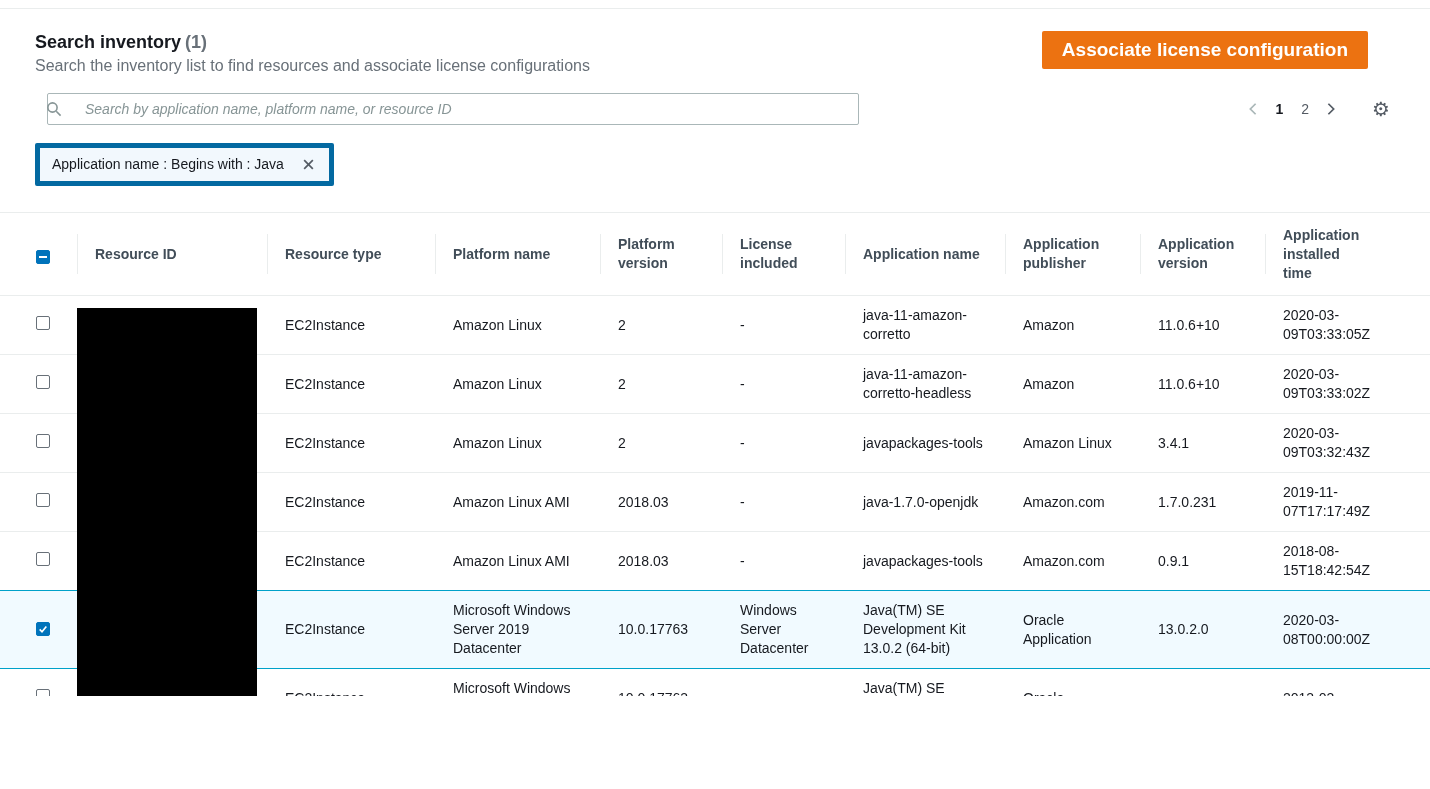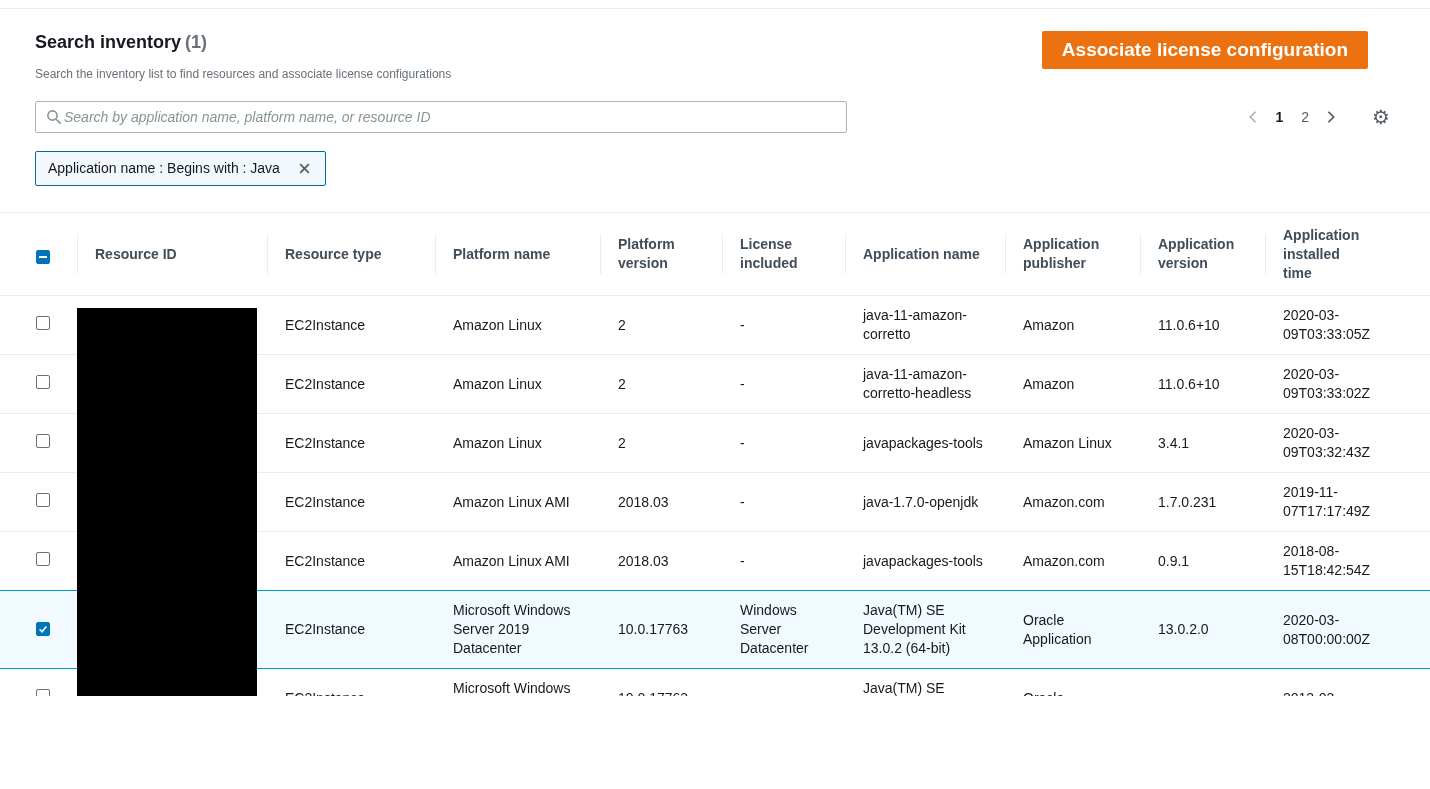--- a/index.html
+++ b/index.html
@@ -6,48 +6,48 @@
   html,body { width:1430px; height:789px; overflow:hidden; background:#fff;
               font-family:"Liberation Sans", sans-serif; color:#16191f; }
   .page { position:relative; width:1430px; height:696px; background:#fff; overflow:hidden; }
   .top-rule { border-top:1px solid #eaeded; margin-top:8px; }
 
   
   .header-row { display:flex; justify-content:space-between; align-items:flex-start;
                 padding:22px 62px 0 35px; }
   .page-title { font-size:18px; font-weight:700; line-height:22px; }
   .title-count { color:#687078; font-weight:700; margin-left:4px; }
-  .subtitle { font-size:12px; color:#687078; margin-top:14px; line-height:14px; }
+  .subtitle { font-size:16px; color:#687078; margin-top:6px; line-height:14px; }
   .btn-primary { background:#ec7211; color:#fff; border:none; border-radius:2px;
                  font-family:inherit; font-size:19px; font-weight:700;
                  padding:8px 20px; cursor:pointer; }
 
   
   .controls-row { display:flex; justify-content:space-between; align-items:center;
                   padding:20px 40px 0 35px; }
   .search-box { position:relative; width:812px; }
   .search-input { width:100%; height:32px; border:1px solid #aab7b8; border-radius:2px;
-                  padding:0 12px 0 28px; font-size:14px; font-family:inherit; color:#16191f; }
+                  padding:0 12px 0 37px; font-size:14px; font-family:inherit; color:#16191f;margin-left:12px; }
   .search-input::placeholder { font-style:italic; color:#879596; }
   .search-icon { position:absolute; left:11px; top:8px; pointer-events:none; }
   .pagination { display:flex; align-items:center; }
   .pg-btn { background:none; border:none; cursor:pointer; font-family:inherit;
             font-size:14px; color:#545b64; padding:4px 8px; display:flex; align-items:center; }
   .pg-btn.disabled { color:#aab7b8; cursor:default; }
   .page-btn { background:none; border:none; cursor:pointer; font-family:inherit;
               font-size:14px; color:#545b64; padding:4px 9px; }
   .page-btn.current { font-weight:700; color:#16191f; }
   .gear-btn { background:none; border:none; cursor:pointer; margin-left:28px;
               font-family:"DejaVu Sans", sans-serif; font-size:20px; line-height:1;
               color:#545b64; }
 
   
   .filter-row { padding:18px 35px 0 35px; }
   .token { display:inline-flex; align-items:center; gap:16px; background:#f2f8fd;
-           border:1px solid #0369a1; border-radius:2px; padding:7px 12px;
+           border:5px solid #0369a1; border-radius:2px; padding:7px 12px;
            font-size:14px; line-height:19px; color:#16191f; }
   .token-close { background:none; border:none; cursor:pointer; display:flex; padding:2px; }
 
   
   .table-wrap { position:relative; margin-top:26px; }
   table { width:1430px; table-layout:fixed; border-collapse:separate; border-spacing:0; }
   thead th { height:84px; text-align:left; vertical-align:middle; font-size:14px;
              font-weight:700; color:#414d58; padding:0 18px; background:#fff;
              border-top:1px solid #eaeded; border-bottom:1px solid #eaeded;
              position:relative; line-height:19px; cursor:pointer; }

